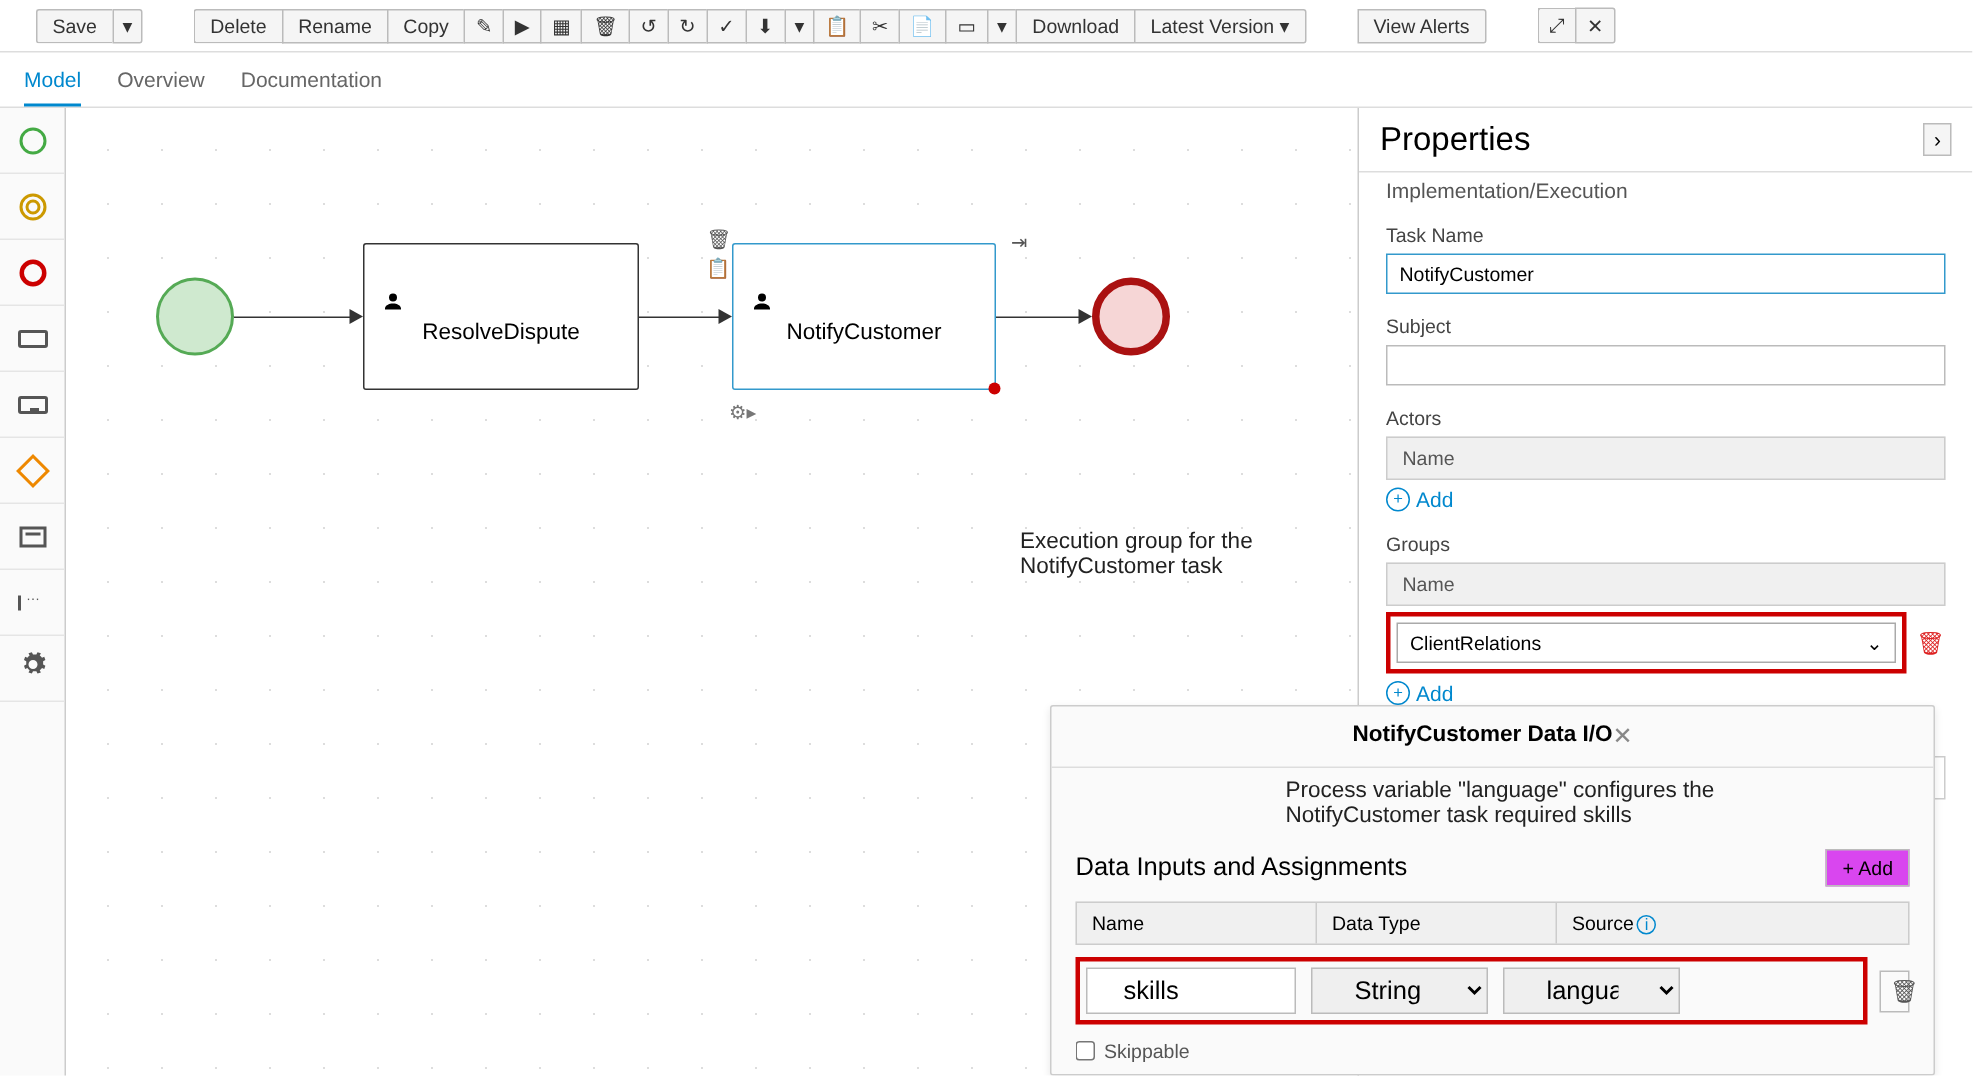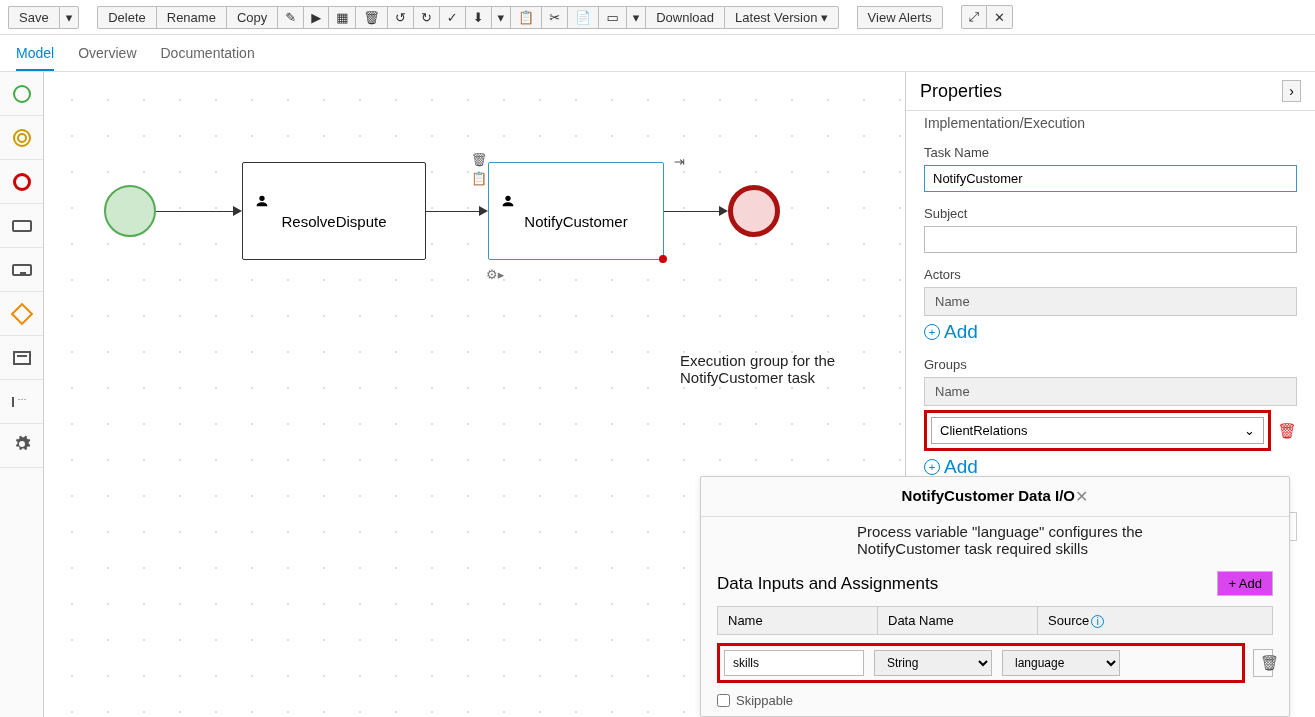--- a/index.html
+++ b/index.html
@@ -1,21 +1,21 @@
 <!DOCTYPE html>
 <html><head>
 <meta charset="utf-8">
 <style>
 * { box-sizing: border-box; margin: 0; padding: 0; font-family: -apple-system, BlinkMacSystemFont, "Segoe UI", Helvetica, Arial, sans-serif; }
 body { background: #fff; width: 1315px; height: 717px; overflow: hidden; position: relative; }
 
 
 .toolbar { display: flex; align-items: center; padding: 5px 8px; border-bottom: 1px solid #ddd; gap: 4px; }
 .btn { border: 1px solid #bbb; background: #f5f5f5; padding: 3px 10px; font-size: 13px; cursor: pointer; color: #333; border-radius: 2px; }
-.btn-group { display: flex; }
+.btn-group { display: flex; margin-left: 16px; }
 .btn-group .btn { border-radius: 0; border-right: none; }
 .btn-group .btn:first-child { border-radius: 2px 0 0 2px; }
 .btn-group .btn:last-child { border-radius: 0 2px 2px 0; border-right: 1px solid #bbb; }
 .btn-icon { padding: 3px 7px; }
 .btn-caret { padding: 3px 6px; }
 .vspace { width: 10px; }
 
 
 .tabs { display: flex; gap: 24px; padding: 10px 16px 0 16px; border-bottom: 1px solid #ddd; }
 .tab { font-size: 14px; color: #666; padding-bottom: 8px; cursor: pointer; border-bottom: 2px solid transparent; }
@@ -53,31 +53,31 @@
 .ctx-icons span { font-size:13px; color:#555; }
 .arrow-line { position:absolute; height:1px; background:#333; }
 .arrow-head { position:absolute; width:0; height:0; border-top:5px solid transparent; border-bottom:5px solid transparent; border-left:9px solid #333; }
 
 .annotation { position:absolute; font-size:15px; color:#222; }
 .arrow-annot { position:absolute; font-size:24px; transform:rotate(50deg); }
 
 
 .props { width: 410px; border-left: 1px solid #ccc; padding: 0; overflow-y: hidden; position:relative; }
 .props-header { display:flex; justify-content:space-between; align-items:center; padding:8px 14px; border-bottom:1px solid #ddd; }
-.props-header h2 { font-size:18px; font-weight:400; }
+.props-header h2 { font-size:22px; font-weight:400; }
 .collapse-btn { border:1px solid #bbb; padding:2px 6px; cursor:pointer; background:#f5f5f5; font-size:14px; }
 .props-body { padding: 8px 18px; }
 .field { margin-bottom: 14px; }
 .field label { display:block; font-size:13px; color:#444; margin-bottom:5px; }
 .field input[type=text] { width:100%; border:1px solid #bbb; padding:5px 8px; font-size:13px; }
 .field input.highlight { border-color:#39c; }
 .tbl-head { display:flex; background:#f0f0f0; border:1px solid #ccc; font-size:13px; }
 .tbl-head .th { flex:1; padding:6px 10px; color:#555; }
 .tbl-head .th-icon { width:28px; }
-.add-link { color:#0088ce; font-size:19px; cursor:pointer; display:inline-flex; align-items:center; gap:4px; margin-top:5px; }
+.add-link { color:#0088ce; font-size:14px; cursor:pointer; display:inline-flex; align-items:center; gap:4px; margin-top:5px; }
 .add-link::before { content:'\002b'; display:inline-flex; width:14px; height:14px; border:1px solid #0088ce; border-radius:50%; align-items:center; justify-content:center; font-size:11px; }
 .group-row { display:flex; gap:6px; margin-top:4px; align-items:center; }
 .group-select { flex:1; border:3px solid #c00; padding:4px; }
 .group-select-inner { border:1px solid #aaa; padding:5px 8px; font-size:13px; display:flex; justify-content:space-between; align-items:center; background:#fff; }
 .trash { color:#d22; cursor:pointer; font-size:15px; width:20px; text-align:center; }
 .assignments-row { display:flex; border:1px solid #ccc; font-size:13px; }
 .assignments-row .edit-icon { width:28px; border-right:1px solid #ccc; display:flex; align-items:center; justify-content:center; color:#666; }
 .assignments-row .txt { flex:1; padding:6px 10px; color:#888; }
 
 
@@ -88,21 +88,21 @@
 .modal-body { padding: 14px 16px 8px; position:relative; }
 .modal-sub { font-size:17px; margin-bottom:10px; display:flex; justify-content:space-between; align-items:center; }
 .btn-add { border:1px solid #bbb; background:#d946ef; padding:4px 10px; font-size:13px; cursor:pointer; }
 .io-table-head { display:flex; border:1px solid #ccc; background:#f0f0f0; font-size:13px; }
 .io-table-head > div { padding:6px 10px; }
 .io-col-name { width:160px; border-right:1px solid #ccc; }
 .io-col-type { width:160px; border-right:1px solid #ccc; }
 .io-col-src { flex:1; }
 .io-row-wrap { display:flex; gap:8px; margin-top:8px; align-items:center; }
 .io-row { flex:1; border:3px solid #c00; padding:4px; display:flex; gap:10px; }
-.io-row input, .io-row select { border:1px solid #bbb; padding:4px 8px; font-size:12px; }
+.io-row input, .io-row select { border:1px solid #bbb; padding:4px 24px; font-size:17px; }
 .io-row input { width:140px; }
 .io-row select { width:118px; }
 .skippable { display:flex; align-items:center; gap:6px; font-size:13px; margin-top:10px; color:#555; }
 .info-ico { color:#0088ce; font-size:11px; border:1px solid #0088ce; border-radius:50%; width:13px; height:13px; display:inline-flex; align-items:center; justify-content:center; margin-left:2px; }
 </style>
 </head>
 <body>
 
 <div class="toolbar">
   <div class="btn-group">
@@ -293,21 +293,21 @@
     <div class="modal-close">✕</div>
   </div>
   <div class="modal-body">
     <div class="annotation" style="position:relative; left:140px; top:-8px; width:380px; margin-bottom:6px;">Process variable "language" configures the NotifyCustomer task required skills</div>
     <div class="modal-sub">
       <span>Data Inputs and Assignments</span>
       <button class="btn-add">+ Add</button>
     </div>
     <div class="io-table-head">
       <div class="io-col-name">Name</div>
-      <div class="io-col-type">Data Name</div>
+      <div class="io-col-type">Data Type</div>
       <div class="io-col-src">
         <span>Source</span><span class="info-ico">i</span>
       </div>
     </div>
     <div class="io-row-wrap">
       <div class="io-row">
         <input type="text" value="skills" style="">
         <select><option>String</option></select>
         <select><option>language</option></select>
       </div>

